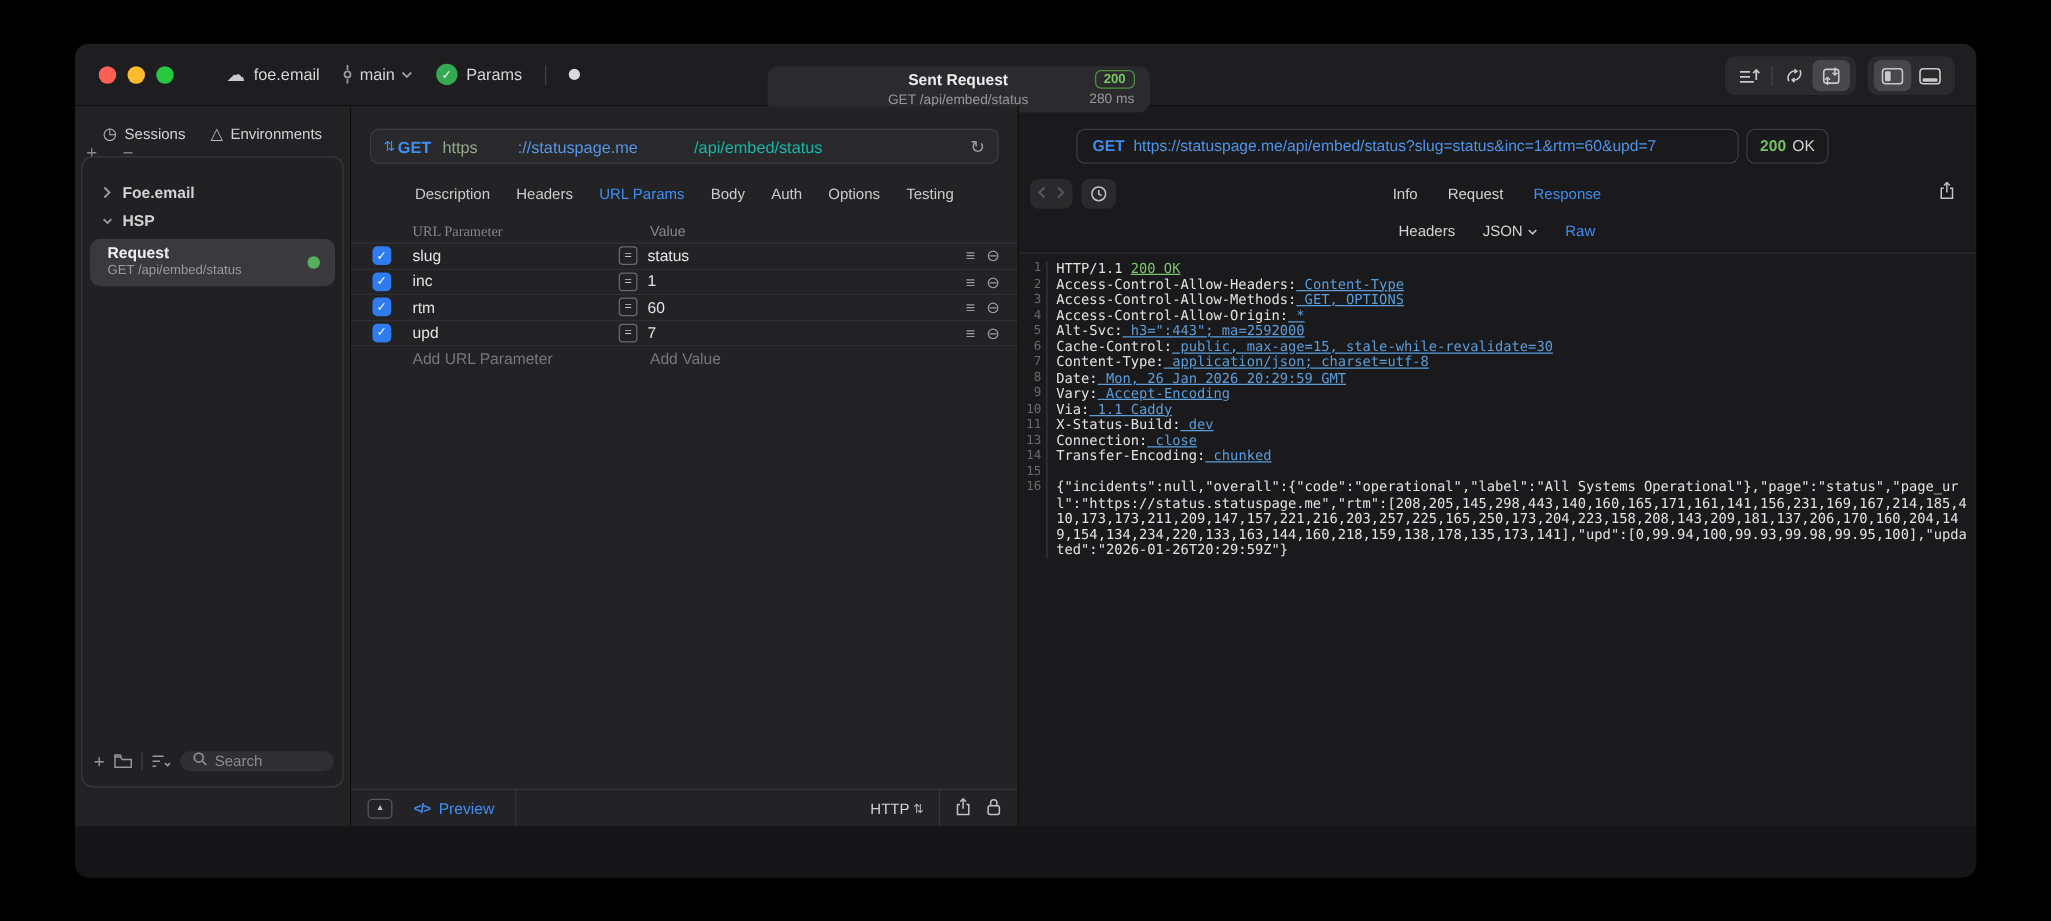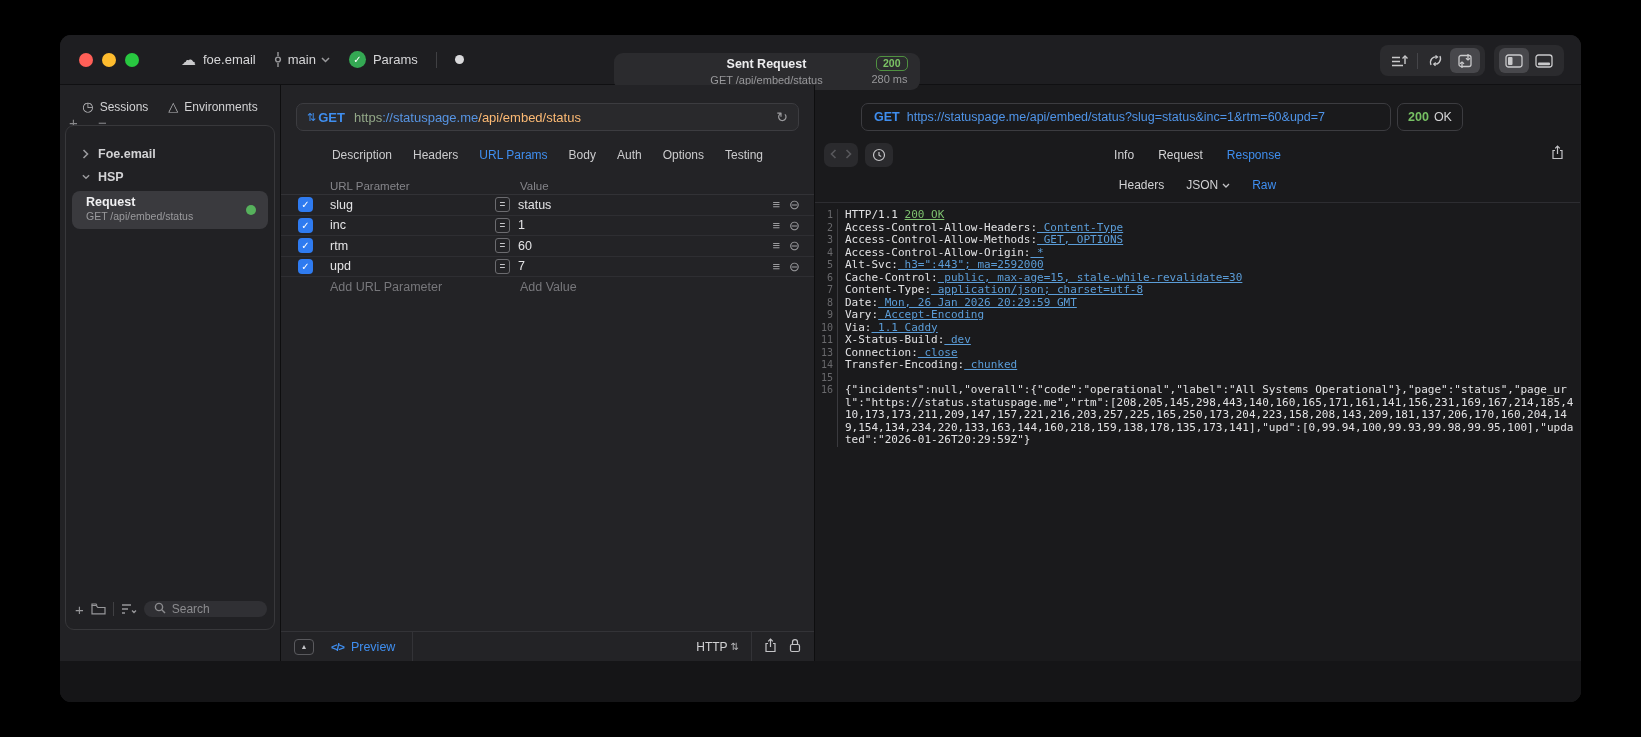--- a/index.html
+++ b/index.html
@@ -66,30 +66,30 @@
                  align-items:center; padding:0 10px; gap:6px; }
   .search-pill input { background:transparent; border:none; outline:none; color:#e0e0e2;
                        font-size:12px; width:100%; font-family:"Liberation Sans",sans-serif; }
   .search-pill input::placeholder { color:#8b8b8e; }
   
   .url-pill { margin:18px 15px 0 15px; height:28px; background:#29292c; border:1px solid #3c3c40;
               border-radius:7px; display:flex; align-items:center; padding:0 10px; font-size:13px; }
   .stepper { color:#3f8eef; font-size:11px; margin-right:2px; }
   .m-get { color:#3f8eef; font-weight:700; margin-right:9px; }
   .u-scheme { color:#93a888; }
-  .u-host { color:#5794e2; }
-  .u-path { color:#fdba74; }
+  .u-host { color:#5794e2;margin-left:32px; }
+  .u-path { color:#14b8a6;margin-left:45px; }
   .url-refresh { margin-left:auto; color:#9b9b9e; font-size:14px; }
   .mid-tabs { display:flex; justify-content:center; gap:21px; margin-top:17px; font-size:12px; color:#cbcbcd; }
   .mid-tab.active { color:#3f8eef; }
   .ptable { margin-top:15px; font-size:12.5px; }
   .phead { display:grid; grid-template-columns:49px 165px 1fr 48px; height:18px; align-items:center;
            color:#85858a; font-size:11.5px; border-bottom:1px solid #323236; padding-right:14px; }
   .phead .h-val { grid-column:3; padding-left:25px; }
-  .phead .h-par { grid-column:2; }
+  .phead .h-par { grid-column:2;font-family:Liberation Serif, serif; }
   .prow { display:grid; grid-template-columns:49px 165px 1fr 48px; height:20.5px; align-items:center;
           border-bottom:1px solid #2e2e32; padding-right:14px; color:#e4e4e6; }
   .prow.addrow { border-bottom:none; color:#77777b; }
   .pcheck { width:15px; height:15px; margin-left:17px; background:#2f7bf0; border-radius:4px;
             color:#fff; font-size:10px; display:flex; align-items:center; justify-content:center; }
   .pval { display:flex; align-items:center; gap:8px; }
   .eqbox { width:15px; height:15px; border:1px solid #6b6b6f; border-radius:3px; color:#c6c6c9;
            font-size:10px; display:flex; align-items:center; justify-content:center; }
   .rowicons { display:flex; gap:9px; justify-content:flex-end; color:#9b9b9e; font-size:13px; }
   .addpar { grid-column:2; } .addval { grid-column:3; padding-left:25px; }

